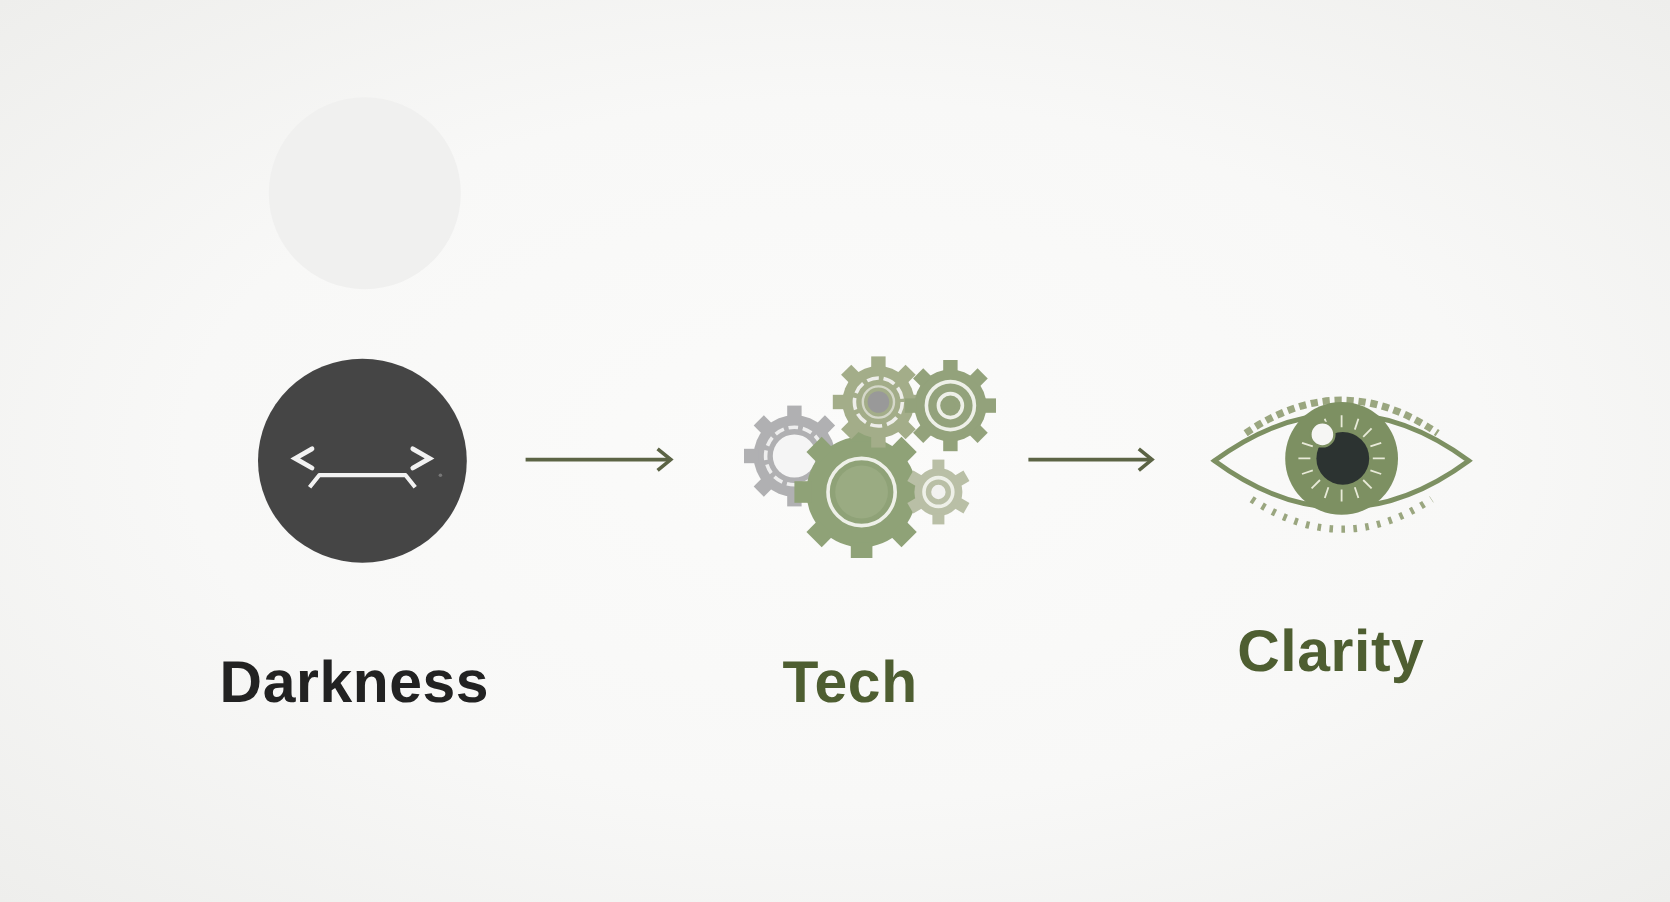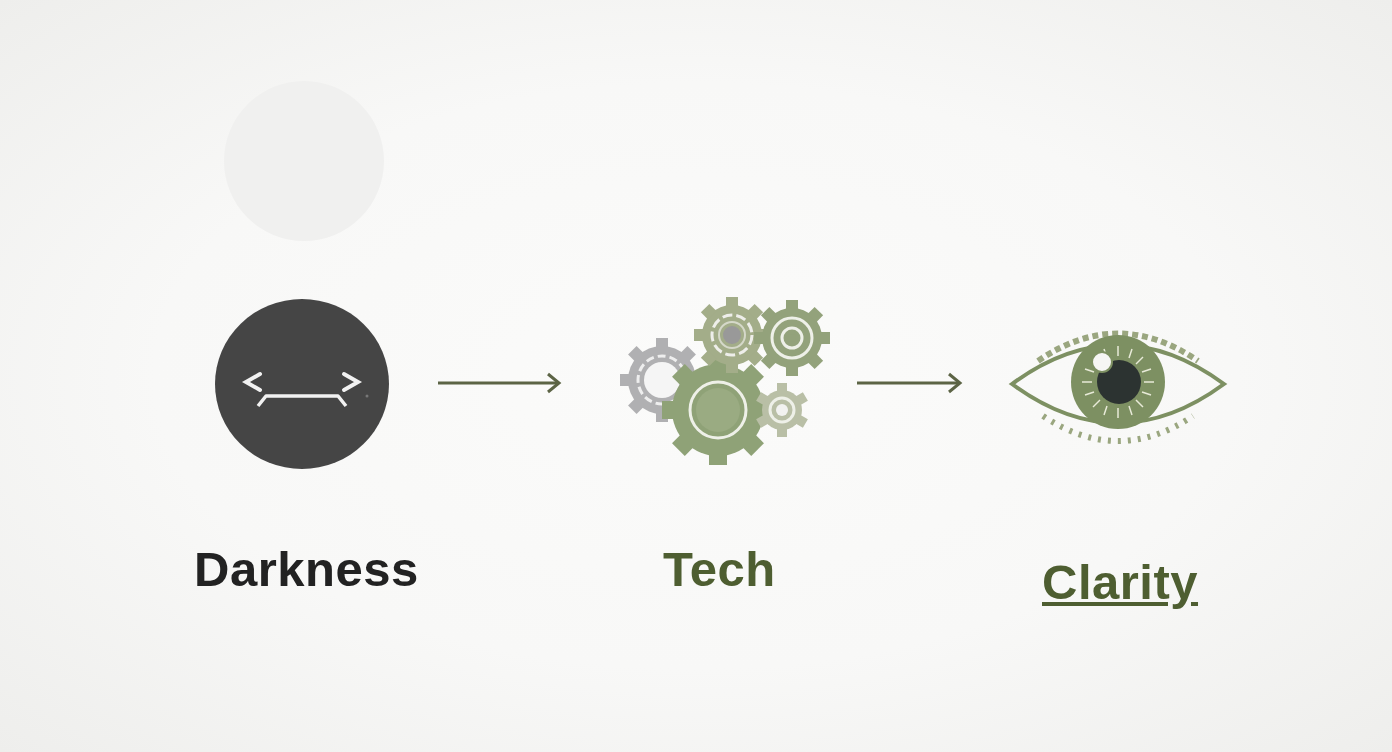--- a/index.html
+++ b/index.html
@@ -13,21 +13,20 @@
     background: radial-gradient(ellipse at 50% 50%, #fbfbfa 0%, #f8f8f7 55%, #eeeeec 100%);
   }
   .ghost-circle {
     position: absolute; left: 224px; top: 81px; width: 160px; height: 160px;
     border-radius: 50%; background: #f0f0ef;
   }
   .node { position: absolute; }
   .label {
     position: absolute; font-weight: bold; font-size: 49px; letter-spacing: 0.5px;
     white-space: nowrap;
-    margin-left: 11px;
   }
   .arrow { position: absolute; }
 </style>
 </head>
 <body>
 
 <div class="vignette"></div>
 <div class="ghost-circle"></div>
 
 <div class="node" style="left:214px; top:298px; width:176px; height:172px;">
@@ -169,13 +168,13 @@
       <line x1="96" y1="99" x2="99" y2="90"></line>
       <line x1="77" y1="79" x2="86" y2="76"></line>
       <line x1="134" y1="56" x2="143" y2="53"></line>
     </g>
 
     <circle cx="111" cy="66" r="22" fill="#2c3331"></circle>
 
     <circle cx="94" cy="46" r="10" fill="#f6f6f4" stroke="#7d9062" stroke-width="2"></circle>
   </svg>
 </div>
-<div class="label" style="left:1031px; top:554px; color:#4e5e31;text-decoration:underline;">Clarity</div>
+<div class="label" style="left:1031px; top:515px; color:#4e5e31;">Clarity</div>
 
 </body></html>

